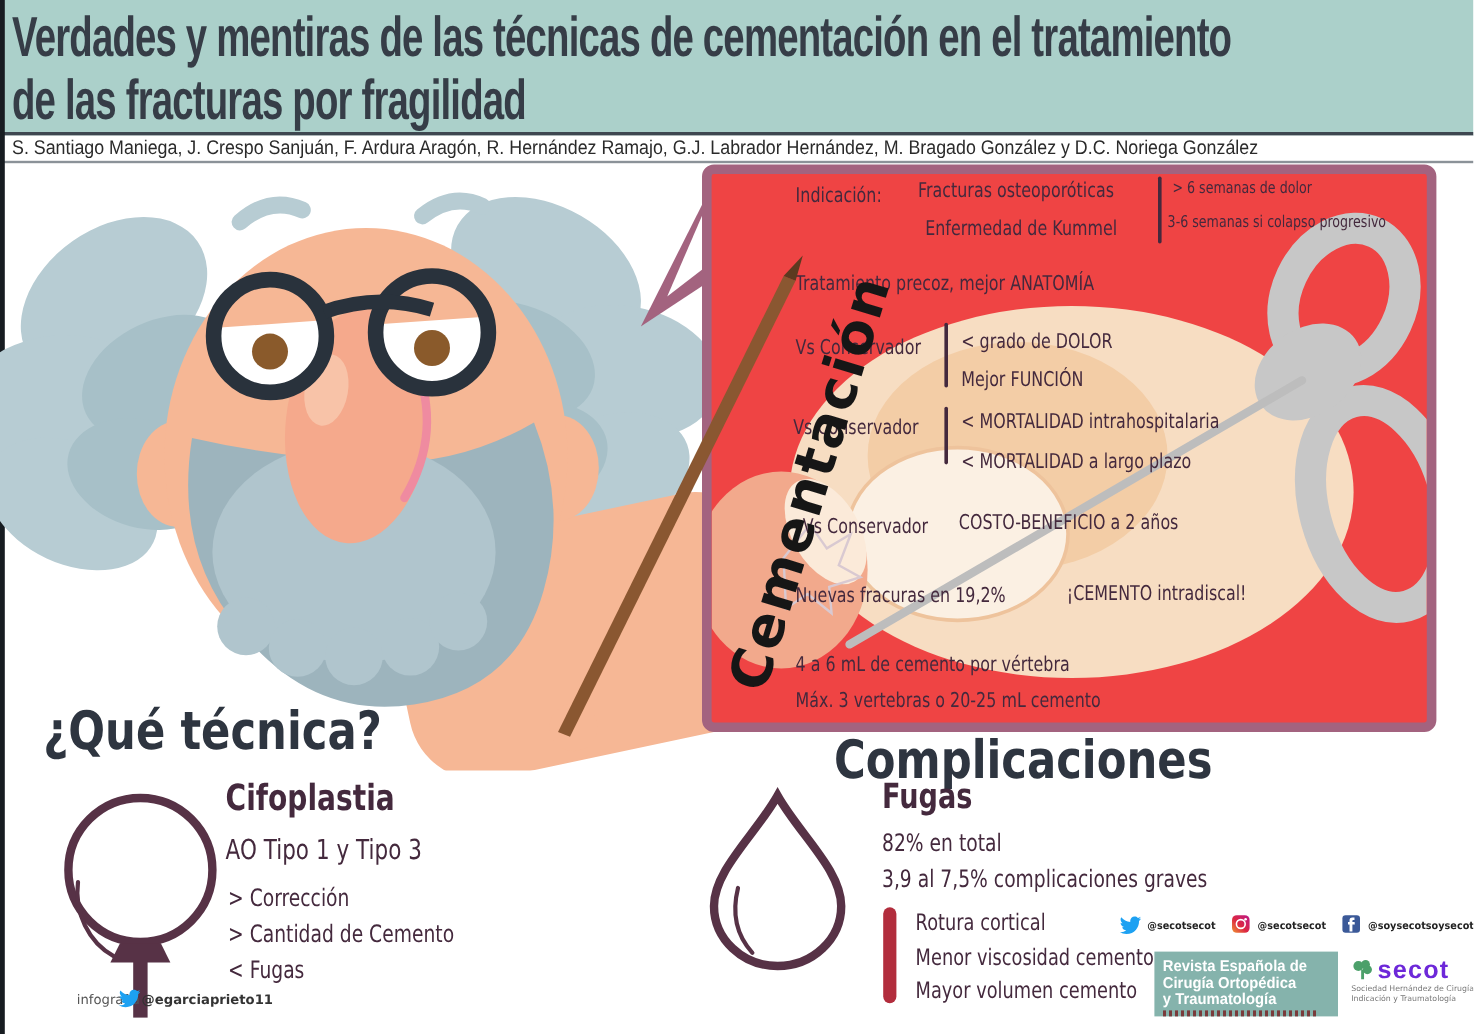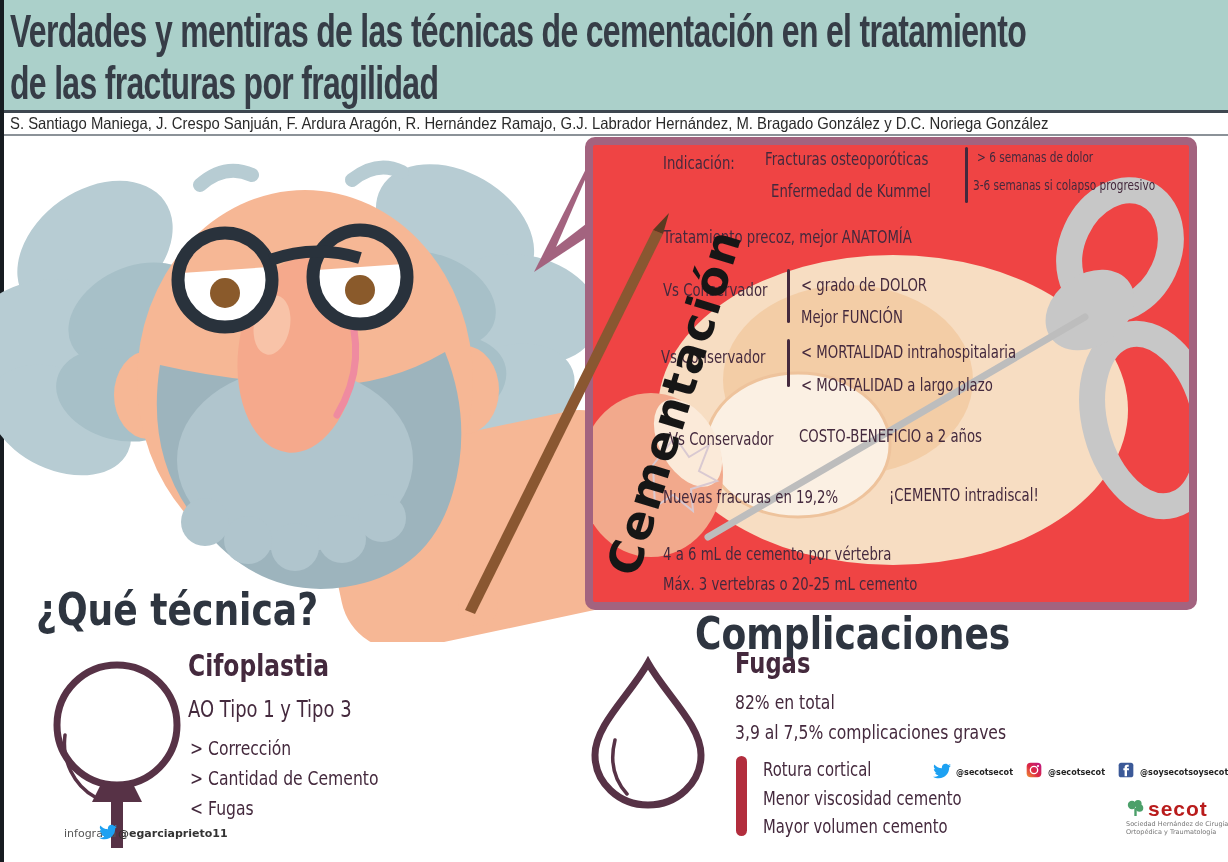--- a/index.html
+++ b/index.html
@@ -28,21 +28,21 @@
                  transform:rotate(-73deg);transform-origin:0 0;white-space:nowrap;}
   .redbar{left:736px;top:756px;width:11px;height:80px;background:#b22d3d;border-radius:6px;}
   .handle{font-size:8.5px;font-weight:700;color:#222;white-space:nowrap;transform:scaleX(.95);transform-origin:0 0;}
   .revista-box{left:962px;top:793px;width:153px;height:54px;background:#85b3ac;padding:5px 0 0 7px;box-sizing:border-box;}
   .revista-line{font-size:13px;line-height:14px;font-weight:700;color:#fff;white-space:nowrap;
                 transform:scaleX(.95);transform-origin:0 0;font-family:"Liberation Sans",sans-serif;}
   .revista-sub{width:128px;height:5px;margin-top:2px;
                background:repeating-linear-gradient(90deg,#7a3b3b 0 3px,transparent 3px 5px);}
   .secot-box{left:1126px;top:797px;width:96px;}
   .secot-row{display:flex;align-items:center;gap:2px;}
-  .secot-word{font-size:21px;font-weight:700;color:#b91c1c;letter-spacing:1px;font-family:"Liberation Sans",sans-serif;}
+  .secot-word{font-size:21px;font-weight:700;color:#6d28d9;letter-spacing:1px;font-family:"Liberation Sans",sans-serif;}
   .secot-sub{font-size:6.5px;color:#777;line-height:7.5px;white-space:nowrap;}
   .credit-label{font-size:11px;color:#555;}
   .credit-handle{font-size:11px;font-weight:700;color:#333;}
 </style>
 </head>
 <body>
 
 <div id="poster">
 
   <div class="abs band"></div>
@@ -229,28 +229,34 @@
     <circle cx="18" cy="6" r="1.6" fill="#fff"></circle>
   </svg>
   <div class="abs handle" style="left:1048px;top:767px;">@secotsecot</div>
 
   <svg class="abs" style="left:1118px;top:762px;" width="16" height="16" viewBox="0 0 24 24">
     <rect x="1" y="1" width="22" height="22" rx="4" fill="#3b5998"></rect>
     <path fill="#fff" d="M16.5 12.5h-3v9h-3.6v-9H8v-3h1.9V7.6c0-2 1-3.6 3.6-3.6h2.6v3h-1.7c-.7 0-.9.3-.9.9v1.6h2.8z"></path>
   </svg>
   <div class="abs handle" style="left:1140px;top:767px;">@soysecotsoysecot</div>
 
+  <div class="abs revista-box">
+    <div class="revista-line">Revista Española de</div>
+    <div class="revista-line">Cirugía Ortopédica</div>
+    <div class="revista-line">y Traumatología</div>
+    <div class="revista-sub"></div>
+  </div>
 
   <div class="abs secot-box">
     <div class="secot-row">
       <svg width="20" height="20" viewBox="0 0 20 20">
         <circle cx="6" cy="6" r="4.2" fill="#4ca06a"></circle>
         <circle cx="12" cy="4.5" r="3.6" fill="#4ca06a"></circle>
         <circle cx="13.5" cy="9" r="3.8" fill="#4ca06a"></circle>
         <path d="M9.5 9 v8" stroke="#4ca06a" stroke-width="2.4"></path>
       </svg>
       <span class="secot-word">secot</span>
     </div>
     <div class="secot-sub">Sociedad Hernández de Cirugía</div>
-    <div class="secot-sub">Ortopédica y Traumatología</div>
+    <div class="secot-sub">Indicación y Traumatología</div>
   </div>
 
 </div>
 
 </body></html>

